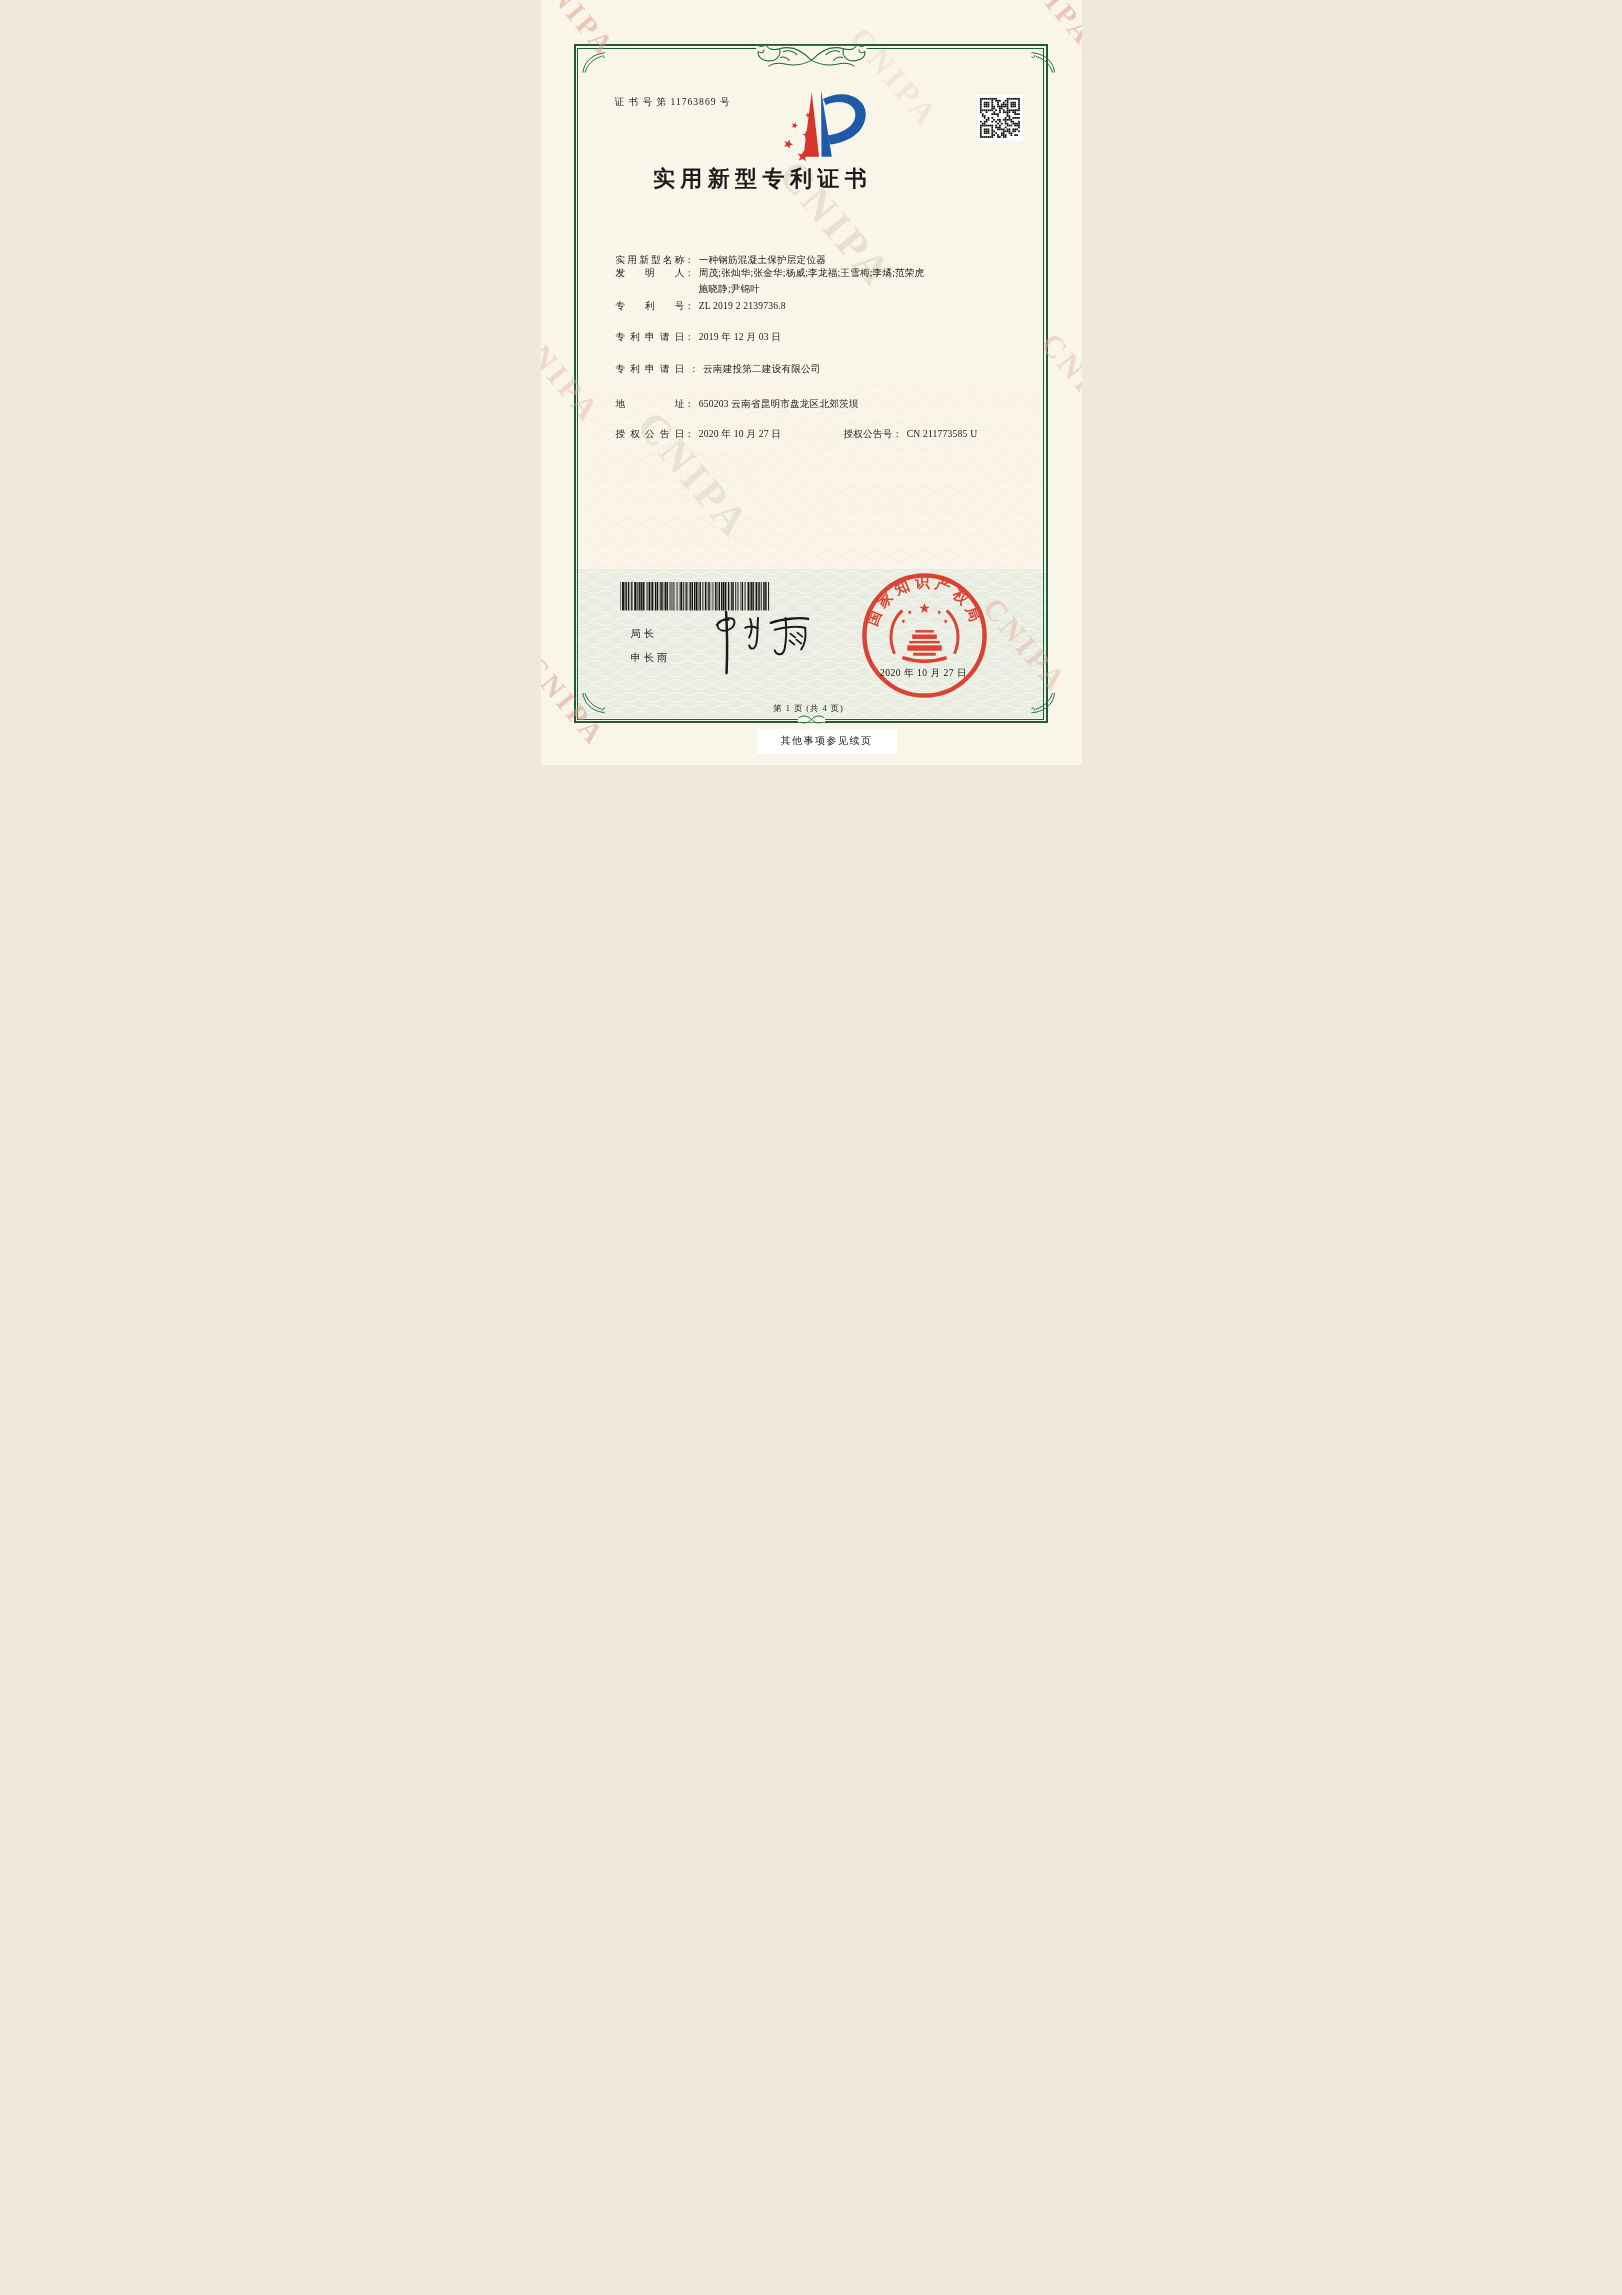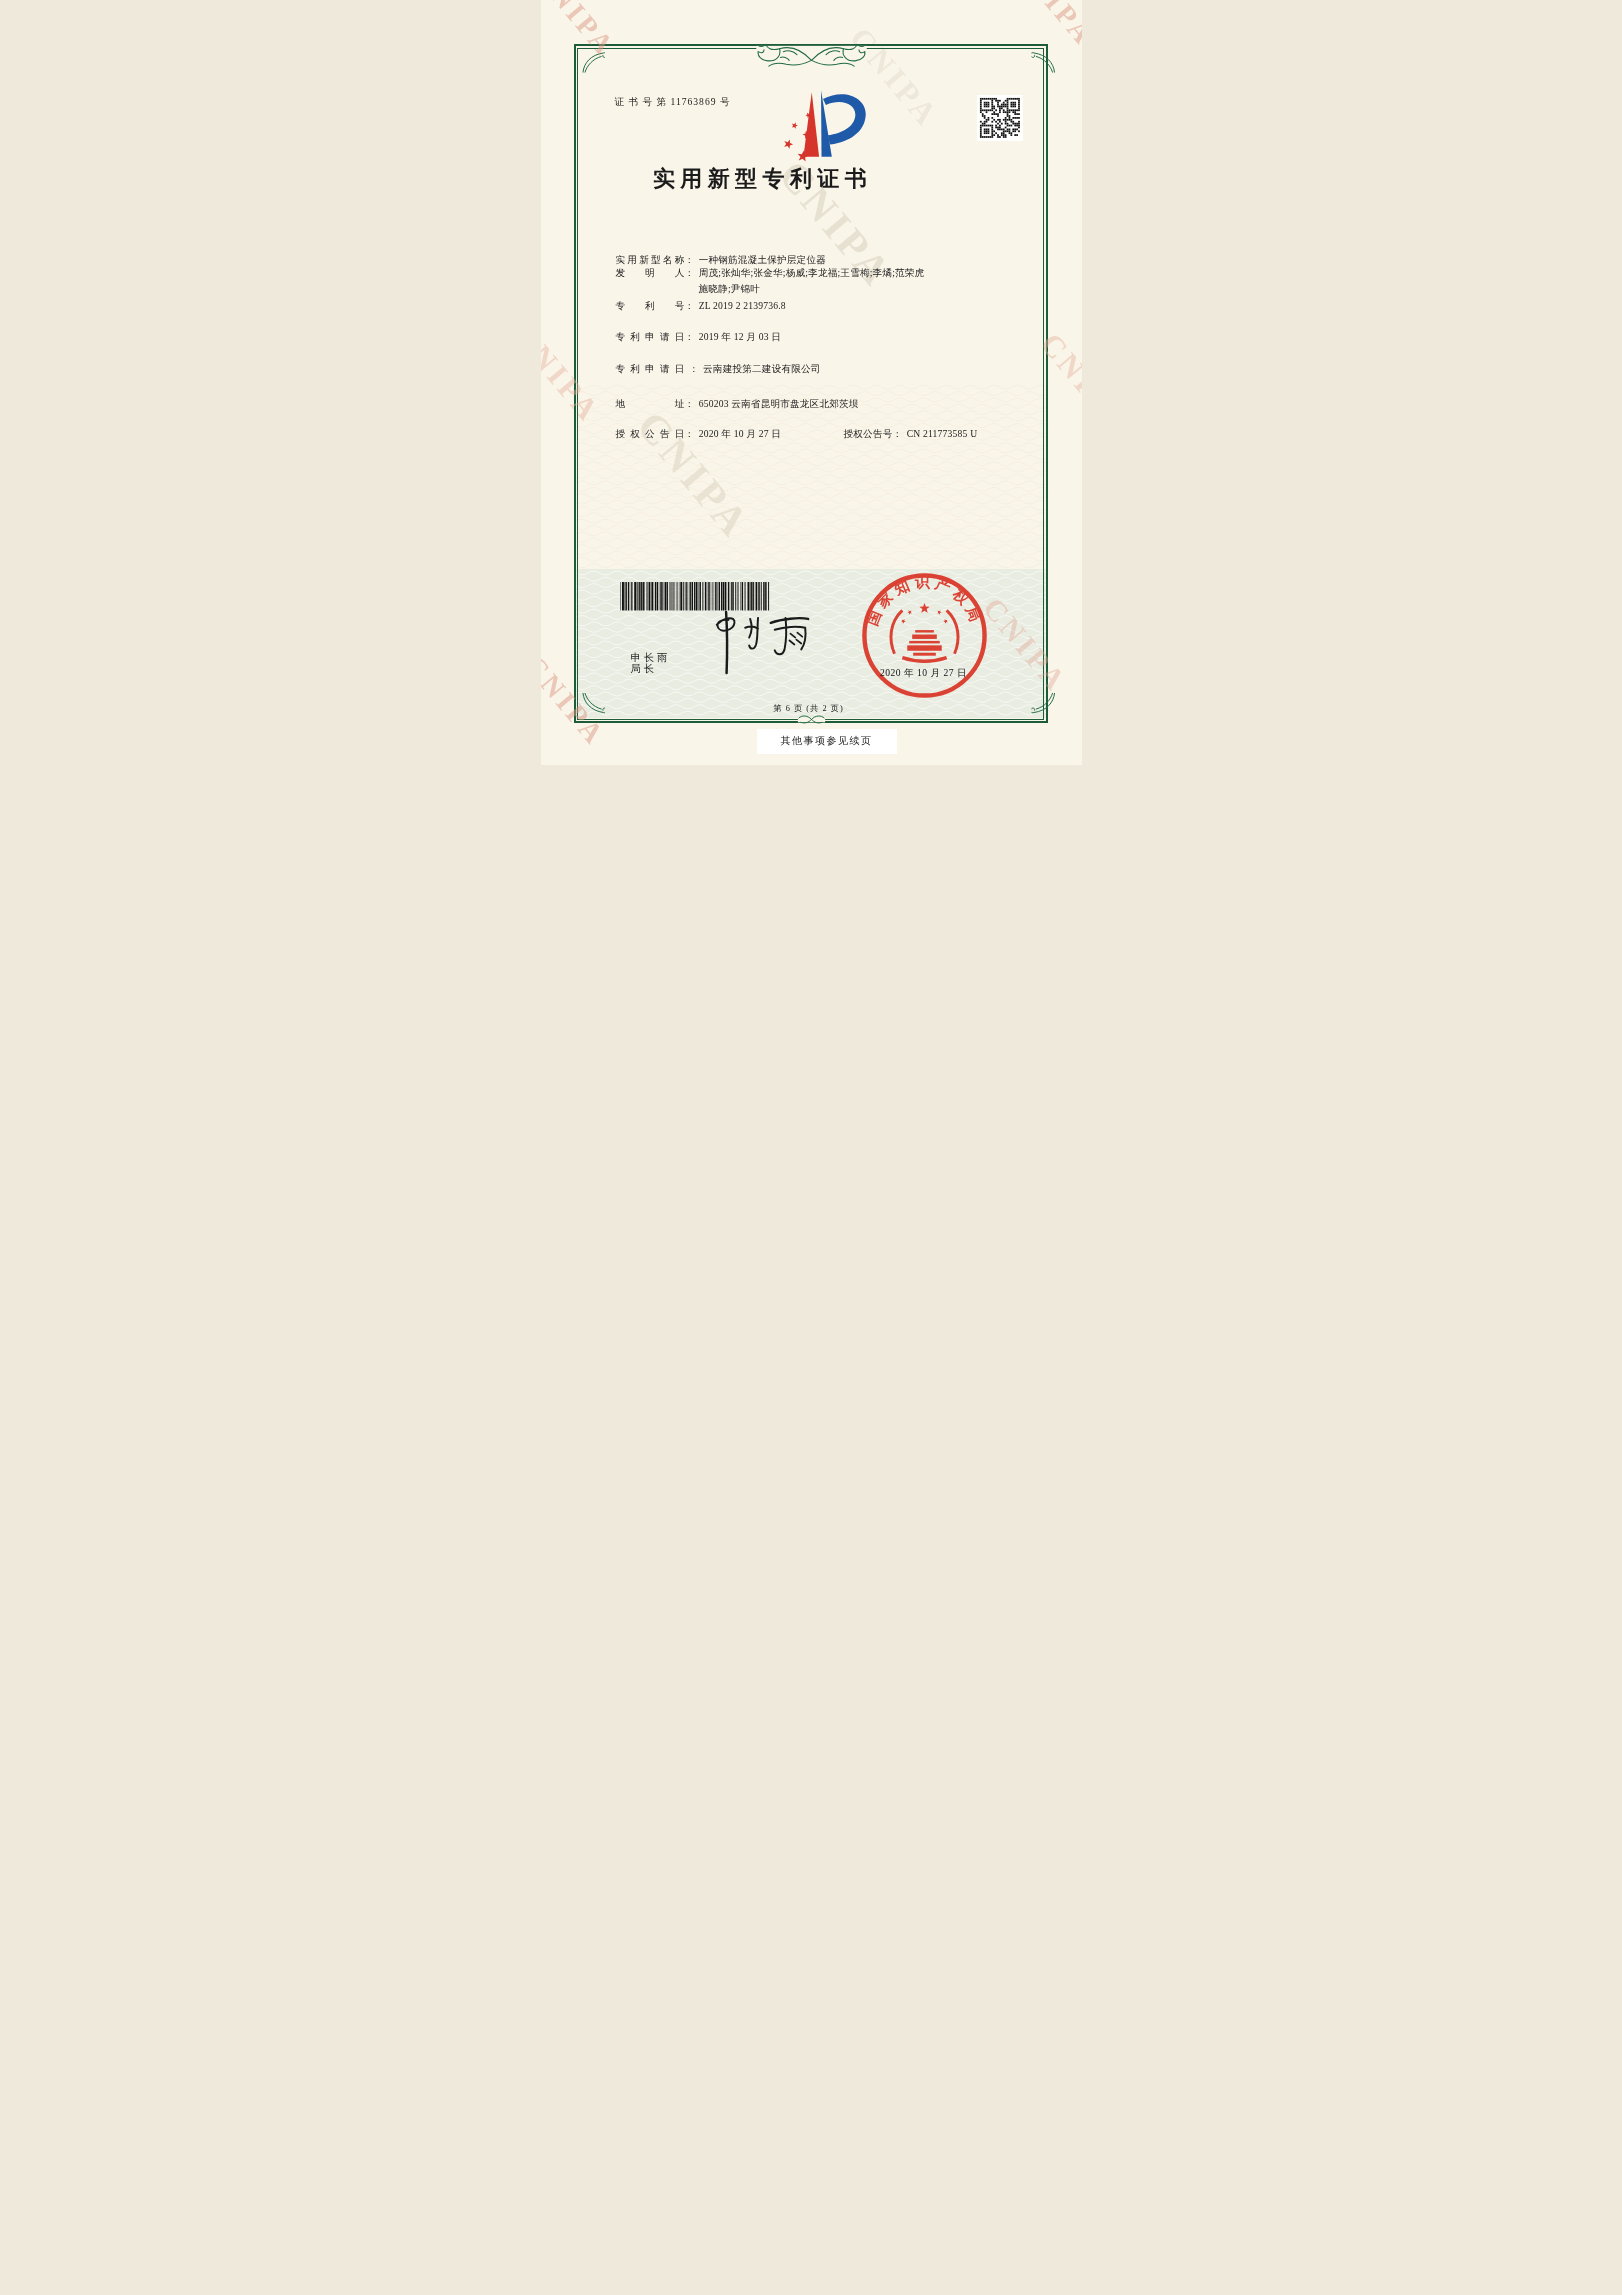--- a/index.html
+++ b/index.html
@@ -517,21 +517,21 @@
       <rect x="270" y="0" width="3" height="58" fill="#111"></rect>
       <rect x="275" y="0" width="1" height="58" fill="#111"></rect>
       <rect x="277" y="0" width="3" height="58" fill="#111"></rect>
       <rect x="282" y="0" width="3" height="58" fill="#111"></rect>
       <rect x="287" y="0" width="2" height="58" fill="#111"></rect>
       <rect x="292" y="0" width="3" height="58" fill="#111"></rect>
       <rect x="296" y="0" width="3" height="58" fill="#111"></rect>
       <rect x="302" y="0" width="2" height="58" fill="#111"></rect>
     </svg>
 
-  <div class="abs director" style="top:627px;margin-top:35px;">局长</div>
+  <div class="abs director" style="top:627px;">局长</div>
   <div class="abs director" style="top:651px;">申长雨</div>
 
   <svg class="svgabs z4" style="left:162px;top:608px;" width="113" height="69" viewBox="0 0 230 140">
     <g fill="none" stroke="#1a1a1a" stroke-linecap="round">
       <path stroke-width="4" d="M28,34 C44,18 66,16 64,30 C62,46 34,52 30,38 C27,28 40,22 52,24"></path>
       <path stroke-width="5" d="M47,8 C49,40 50,80 48,132"></path>
       <path stroke-width="4" d="M96,22 C100,34 100,48 94,60 M86,40 C96,36 106,38 112,42 M112,20 C110,44 112,60 108,74 C104,86 96,84 94,76"></path>
       <path stroke-width="5" d="M138,30 C160,22 196,18 214,22"></path>
       <path stroke-width="4" d="M168,20 C170,40 170,64 166,84 C162,98 150,96 146,86"></path>
       <path stroke-width="4" d="M146,44 C166,38 192,36 208,40 C210,56 208,72 200,84"></path>
@@ -558,21 +558,21 @@
       <path d="M131.0 65.0L133.7 72.3L141.5 72.6L135.4 77.4L137.5 84.9L131.0 80.6L124.5 84.9L126.6 77.4L120.5 72.6L128.3 72.3Z" fill="#d92b1c"></path>
           <path d="M98.6 79.6L101.3 81.9L104.4 80.4L103.1 83.6L105.5 86.1L102.0 85.8L100.4 89.0L99.6 85.5L96.1 84.9L99.1 83.1Z" fill="#d92b1c"></path>
           <path d="M84.4 98.5L87.6 99.9L90.2 97.5L89.9 101.0L92.9 102.7L89.5 103.5L88.9 106.9L87.1 103.9L83.6 104.3L85.9 101.7Z" fill="#d92b1c"></path>
           <path d="M163.4 79.6L162.9 83.1L165.9 84.9L162.4 85.5L161.6 89.0L160.0 85.8L156.5 86.1L158.9 83.6L157.6 80.4L160.7 81.9Z" fill="#d92b1c"></path>
           <path d="M177.6 98.5L176.1 101.7L178.4 104.3L174.9 103.9L173.1 106.9L172.5 103.5L169.1 102.7L172.1 101.0L171.8 97.5L174.4 99.9Z" fill="#d92b1c"></path>
         </g>
     </g>
   </svg>
   <div class="abs sealdate">2020 年 10 月 27 日</div>
 
-  <div class="abs pageinfo">第 6 页 (共 2 页)</div>
+  <div class="abs pageinfo">第 1 页 (共 4 页)</div>
   <div class="abs contbox">其他事项参见续页</div>
 
   <span class="wm wm-r1">CNIPA</span>
   <span class="wm wm-r2">CNIPA</span>
   <span class="wm wm-p1">CNIPA</span>
   <span class="wm wm-p2">CNIPA</span>
   <span class="wm wm-r3">CNIPA</span>
   <span class="wm wm-p3">CNIPA</span>
 
 </div>

